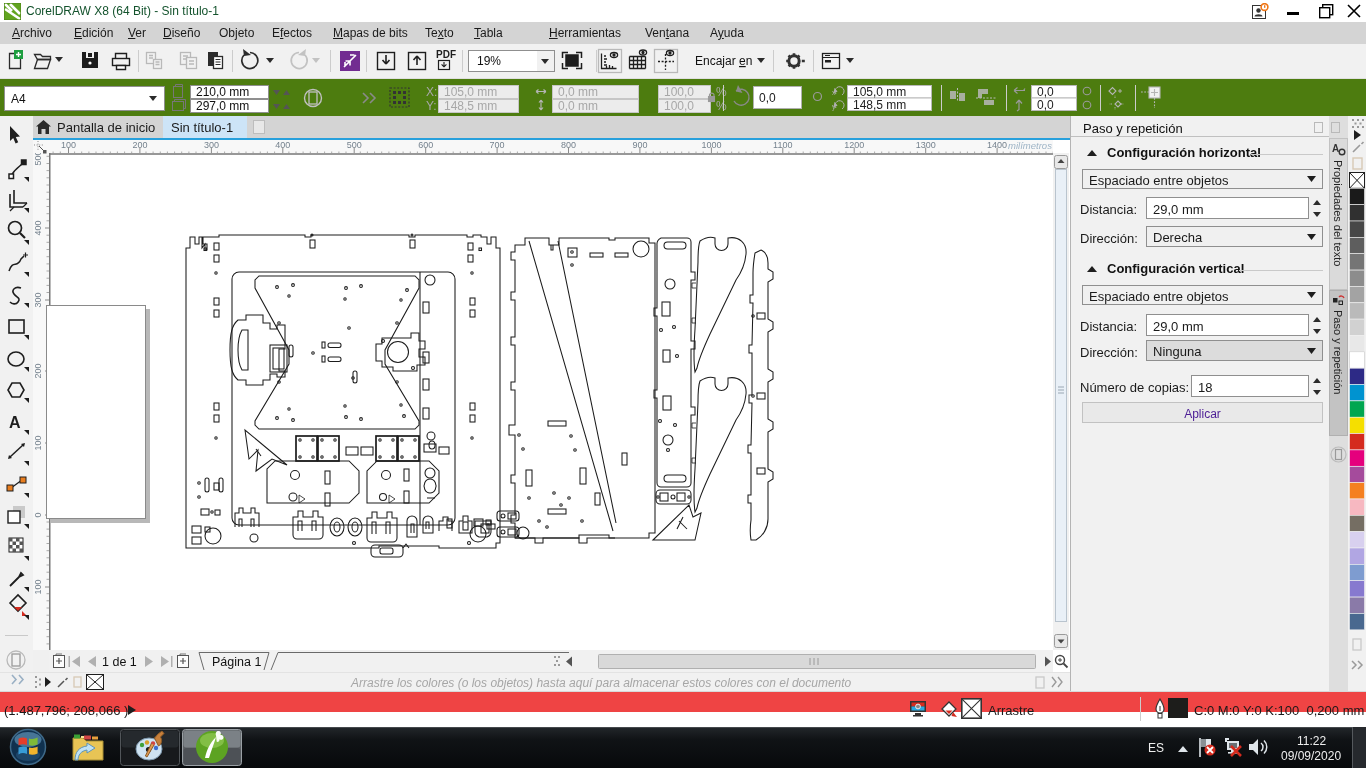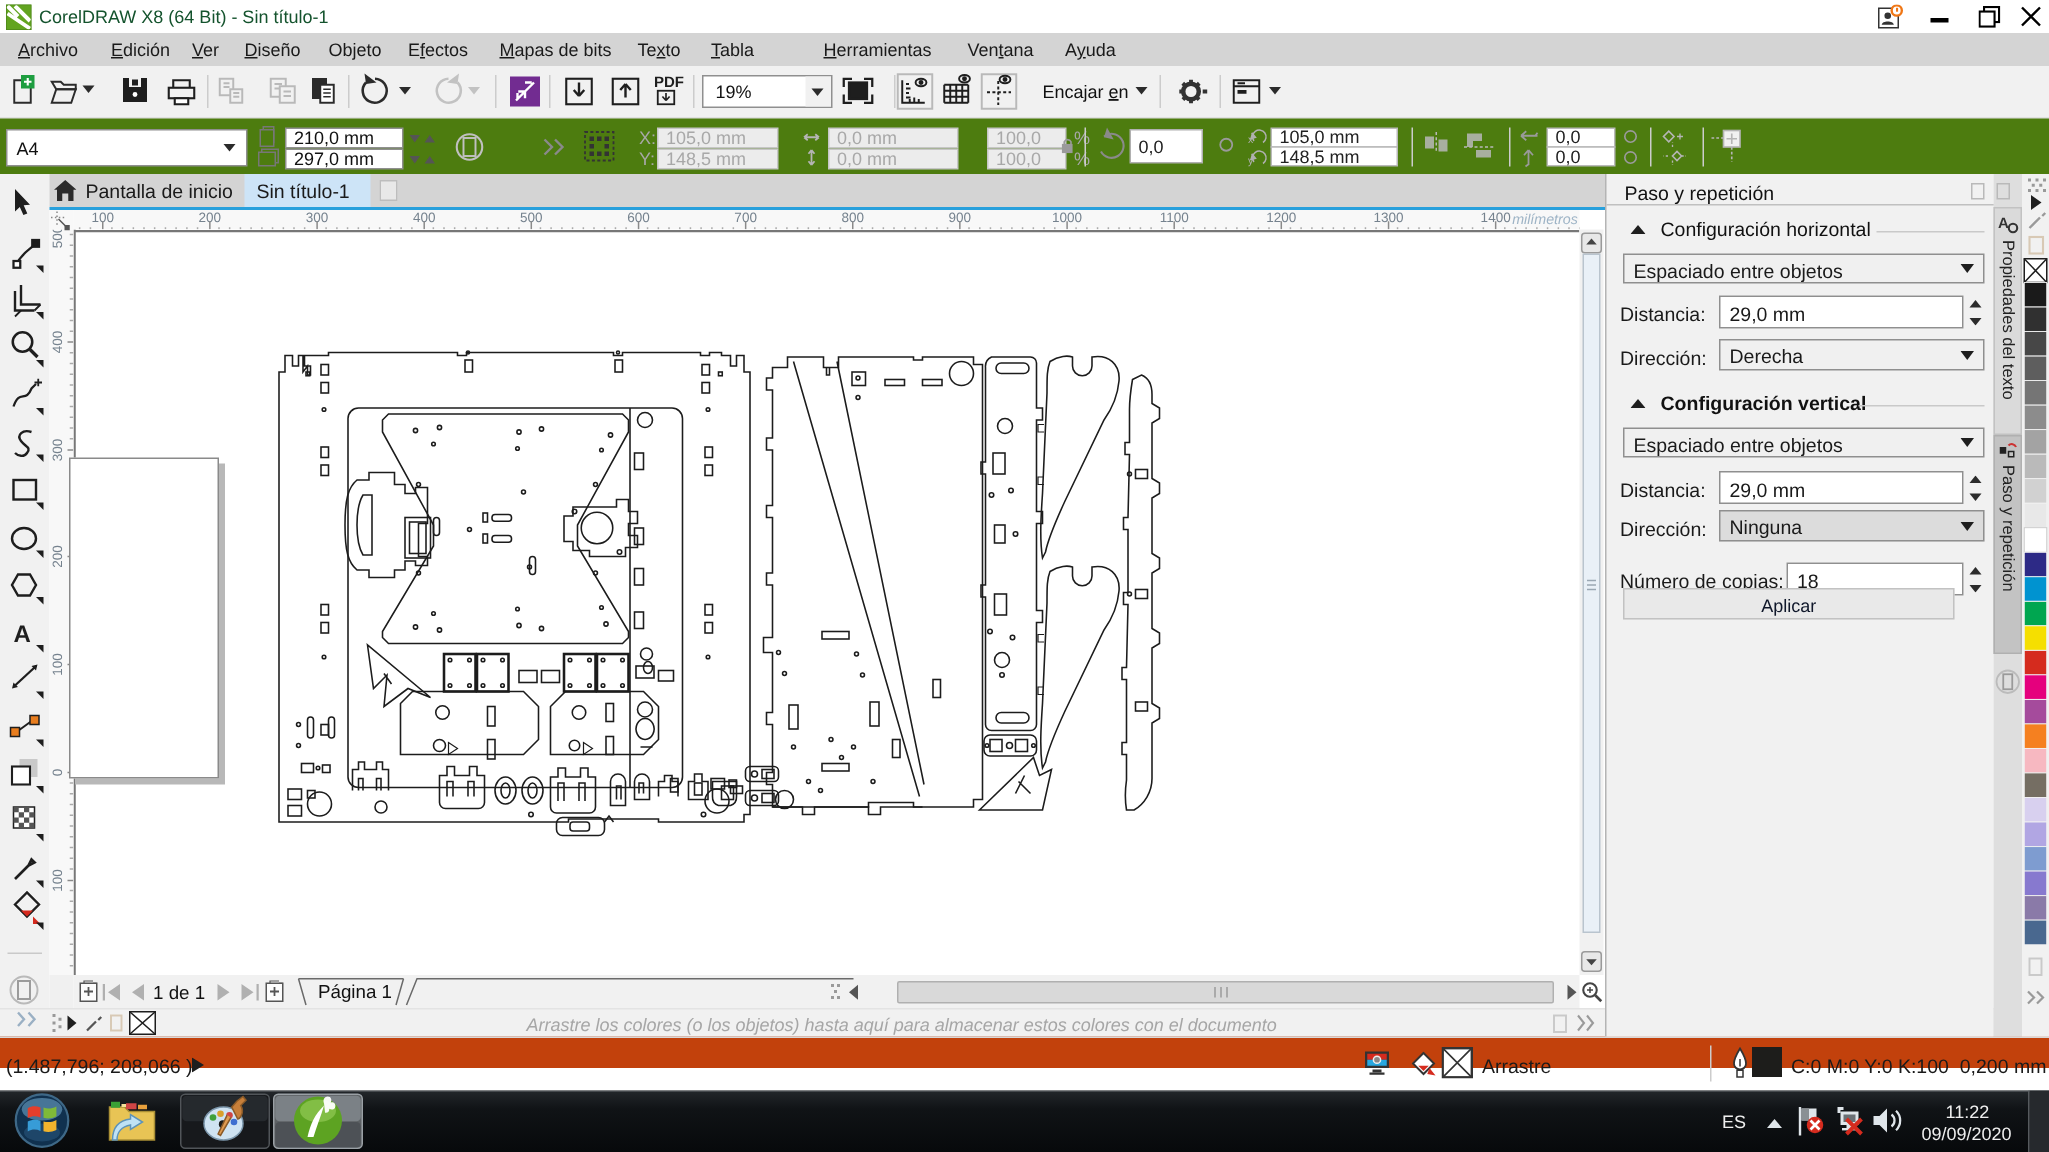--- a/index.html
+++ b/index.html
@@ -25,21 +25,21 @@
 
 #toolbox{left:0;top:116px;width:33px;height:575px;background:#f1f1f1}
 
 #canvas{left:49px;top:153px;width:1004px;height:497px;background:#fff}
 #page{left:-3px;top:152px;width:100px;height:214px;background:#fff;border:1px solid #8a8a8a;box-shadow:4px 4px 0 #b8b8b8}
 
 #vscroll{left:1053px;top:153px;width:16px;height:497px;background:#f1f1f1}
 
 #navrow{left:49px;top:650px;width:1004px;height:22px;background:#f1f1f1}
 #palrow{left:0px;top:672px;width:1366px;height:19px;background:#f1f1f1;border-top:1px solid #e3e3e3}
-#statusbar{left:0;top:691px;width:1366px;height:21px;background:#c2410c;border-top:1px solid #d8d8d8}
+#statusbar{left:0;top:691px;width:1366px;height:21px;background:#ef4444;border-top:1px solid #d8d8d8}
 
 #docker{left:1070px;top:116px;width:259px;height:575px;background:#f1f1f1;border-left:1px solid #b4b4b4}
 #tabstrip{left:1329px;top:116px;width:19px;height:575px;background:#dedede}
 #palette{left:1348px;top:116px;width:18px;height:575px;background:#f1f1f1}
 
 #taskbar{left:0;top:727px;width:1366px;height:41px;background:linear-gradient(#23272b,#101316 30%,#07090b)}
 .lbl{position:absolute;font-size:13px;color:#1a1a1a;white-space:nowrap}
 </style></head>
 <body>
 <div class="abs" id="titlebar"></div>
@@ -771,21 +771,21 @@
 <div class="abs" style="left:1168px;top:6px;width:20px;height:20px;background:#1d1d1b"></div>
 <div class="lbl" style="left:1194px;top:11px">C:0 M:0 Y:0 K:100&nbsp;&nbsp;0,200 mm</div>
 </div>
 <div class="abs" id="docker">
 <div class="lbl" style="left:12px;top:5px;color:#111">Paso y repetición</div>
 <div class="abs" style="left:243px;top:6px;width:9px;height:11px;border:1px solid #b9b9b9"></div>
 <div class="abs" style="left:0;top:20px;width:259px;height:1px;background:#c0c0c0"></div>
 <svg class="abs" style="left:16px;top:34px" width="10" height="6" viewBox="0 0 10 6">
       <path d="M0,6 L5,0 L10,6 Z" fill="#1e1e1e"></path>
     </svg>
-<div class="lbl" style="left:36px;top:29px;font-weight:normal;color:#111">Configuración horizontal</div>
+<div class="lbl" style="left:36px;top:29px;font-weight:bold;color:#111">Configuración horizontal</div>
 <div class="abs" style="left:180px;top:38px;width:72px;height:1px;background:#c9c9c9"></div>
 <div class="abs" style="left:11px;top:53px;width:241px;height:20px;background:#f0f0f0;border:1px solid #8f8f8f"></div>
 <div class="lbl" style="left:18px;top:57px">Espaciado entre objetos</div>
 <svg class="abs" style="left:236px;top:60px" width="9" height="6" viewBox="0 0 9 6">
       <path d="M0,0 h9 l-4.5,6 z" fill="#1e1e1e"></path>
     </svg>
 <div class="lbl" style="left:9px;top:86px">Distancia:</div>
 <div class="abs" style="left:75px;top:81px;width:163px;height:22px;background:#fff;border:1px solid #8f8f8f"></div>
 <div class="lbl" style="left:82px;top:86px">29,0 mm</div>
 <svg class="abs" style="left:241px;top:84px" width="10" height="17" viewBox="0 0 10 17">
@@ -821,21 +821,21 @@
 <svg class="abs" style="left:236px;top:232px" width="9" height="6" viewBox="0 0 9 6">
       <path d="M0,0 h9 l-4.5,6 z" fill="#1e1e1e"></path>
     </svg>
 <div class="lbl" style="left:9px;top:264px">Número de copias:</div>
 <div class="abs" style="left:120px;top:259px;width:118px;height:22px;background:#fff;border:1px solid #8f8f8f"></div>
 <div class="lbl" style="left:127px;top:264px">18</div>
 <svg class="abs" style="left:241px;top:262px" width="10" height="17" viewBox="0 0 10 17">
       <path d="M1,5 h8 l-4,-5 z" fill="#2b2b2b"></path>
       <path d="M1,12 h8 l-4,5 z" fill="#2b2b2b"></path>
     </svg>
-<div class="abs" style="left:11px;top:276px;width:221px;height:21px;background:#e9e9e9;border:1px solid #c2c2c2;color:#0f172a;font-size:12px;text-align:center;padding-top:4px">Aplicar</div>
+<div class="abs" style="left:11px;top:286px;width:241px;height:21px;background:#e9e9e9;border:1px solid #c2c2c2;color:#4c1d95;font-size:12px;text-align:center;padding-top:4px">Aplicar</div>
 </div>
 <div class="abs" id="tabstrip">
 <div class="abs" style="left:2px;top:6px;width:9px;height:11px;border:1px solid #b9b9b9"></div>
 <div class="abs" style="left:0px;top:22px;width:19px;height:152px;background:#dadada;border:1px solid #c2c2c2"></div>
 <svg class="abs" style="left:3px;top:26px" width="14" height="14" viewBox="0 0 14 14">
 <text x="0" y="10" font-size="10" font-weight="bold" fill="#333" font-family="Liberation Sans">A</text>
 <circle cx="10" cy="10" r="2.8" fill="none" stroke="#333" stroke-width="1.4"></circle>
 </svg>
 <div class="abs" style="left:3px;top:44px;width:12px;writing-mode:vertical-rl;font-size:11px;color:#222;white-space:nowrap">Propiedades del texto</div>
 <div class="abs" style="left:0px;top:174px;width:19px;height:146px;background:#c3c3c3;border:1px solid #b0b0b0"></div>

